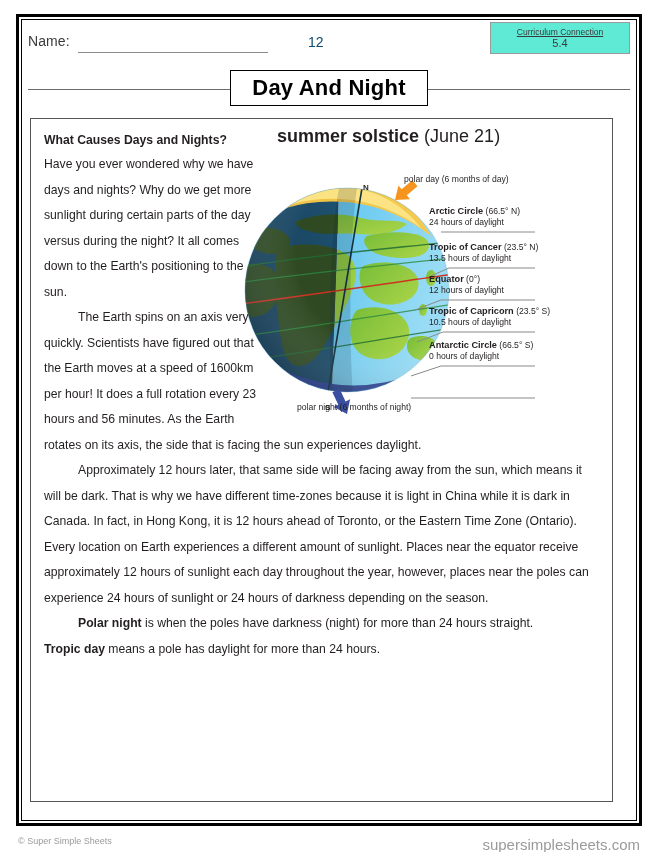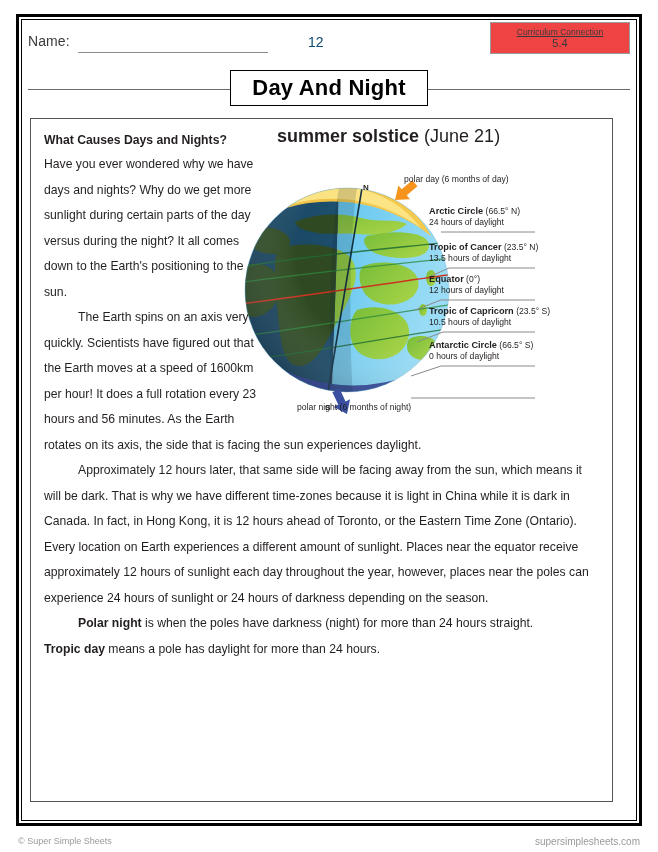--- a/index.html
+++ b/index.html
@@ -58,21 +58,21 @@
   .page-num {
     position: absolute;
     left: 280px; top: 8px;
     font-size: 14px;
     color: #0c4a6e;
   }
   .curriculum-box {
     position: absolute;
     right: 0; top: -4px;
     width: 140px; height: 32px;
-    background: #ef4444;
+    background: #5eead4;
     border: 1px solid #9a9a9a;
     box-sizing: border-box;
     text-align: center;
     padding-top: 4px;
   }
   .curriculum-title {
     display: block;
     font-size: 8.5px;
     color: #3a3a3c;
     text-decoration: underline;
@@ -196,21 +196,21 @@
   
   .footer-left {
     position: absolute;
     left: 18px; top: 836px;
     font-size: 9px;
     color: #9a9a9a;
   }
   .footer-right {
     position: absolute;
     right: 18px; top: 836px;
-    font-size: 10px;
+    font-size: 15px;
     color: #9a9a9a;
   }
 </style>
 </head>
 <body>
 
 <div id="page">
 
   <div class="outer-border"></div>
 

